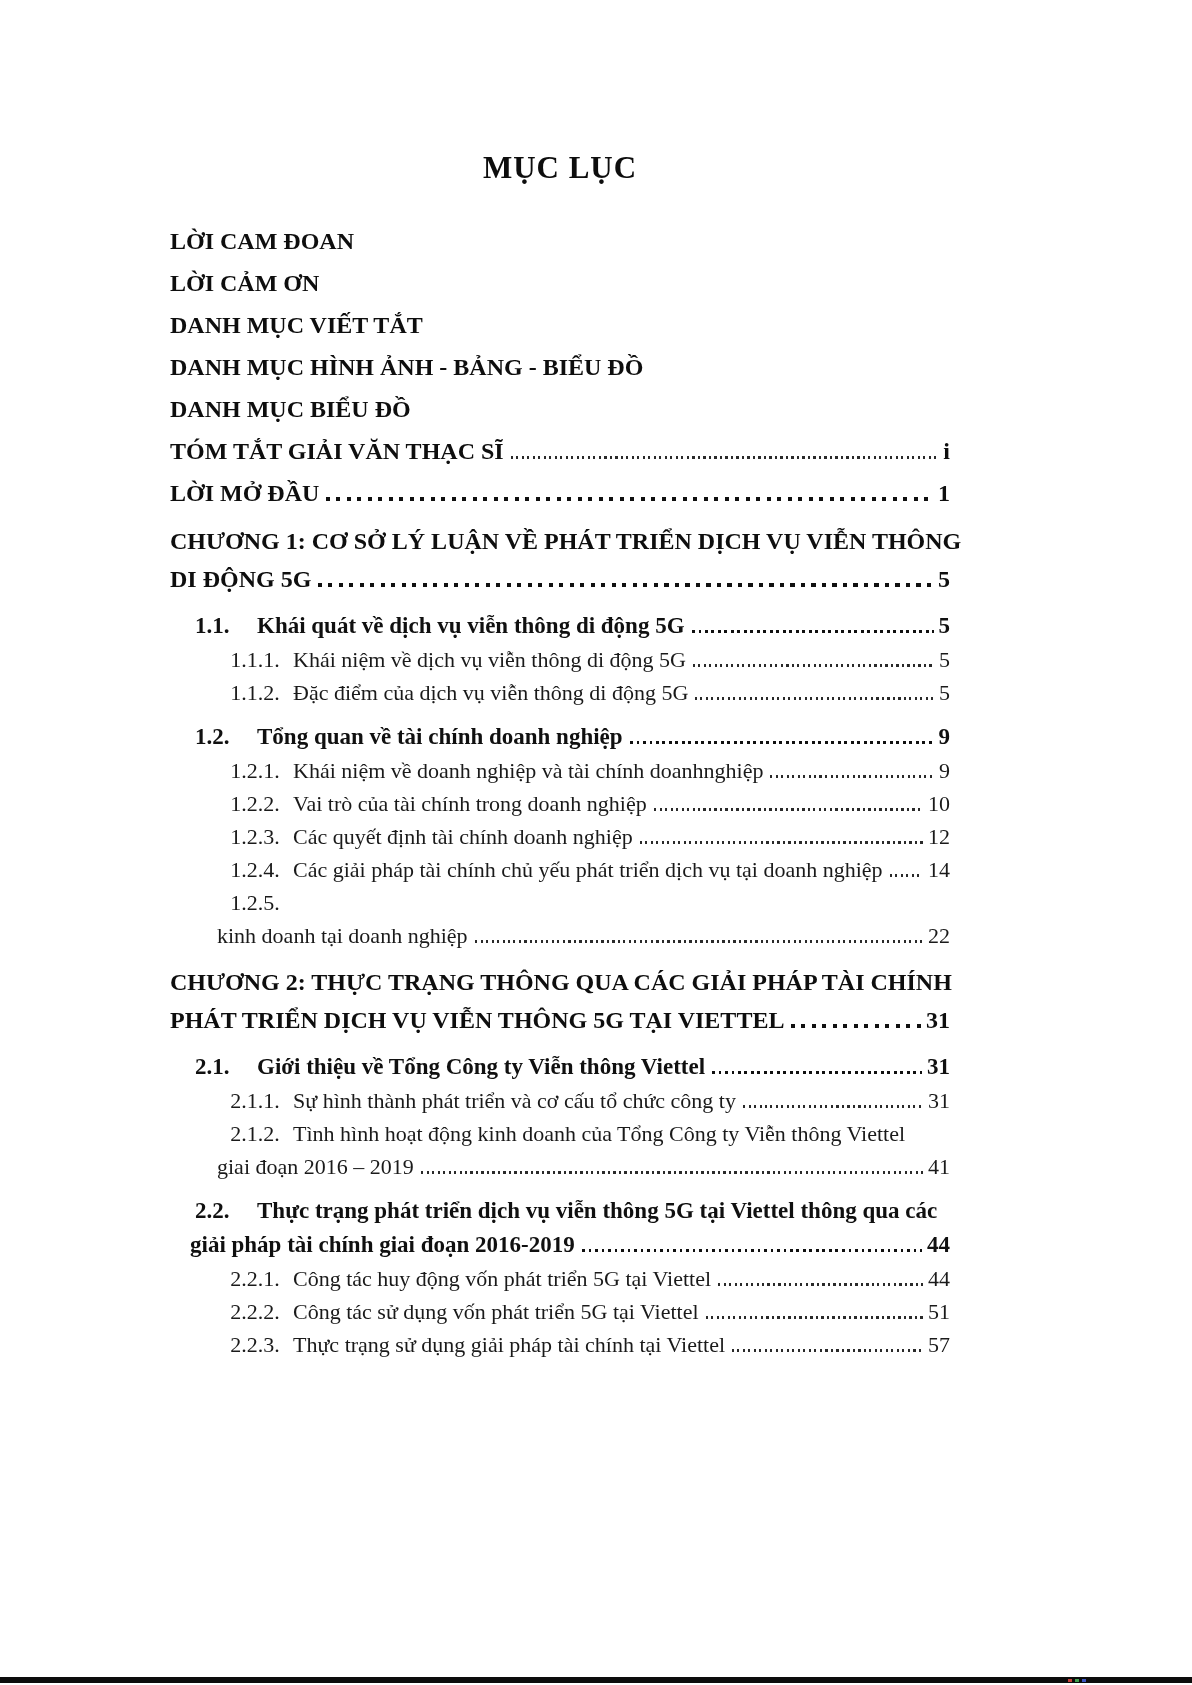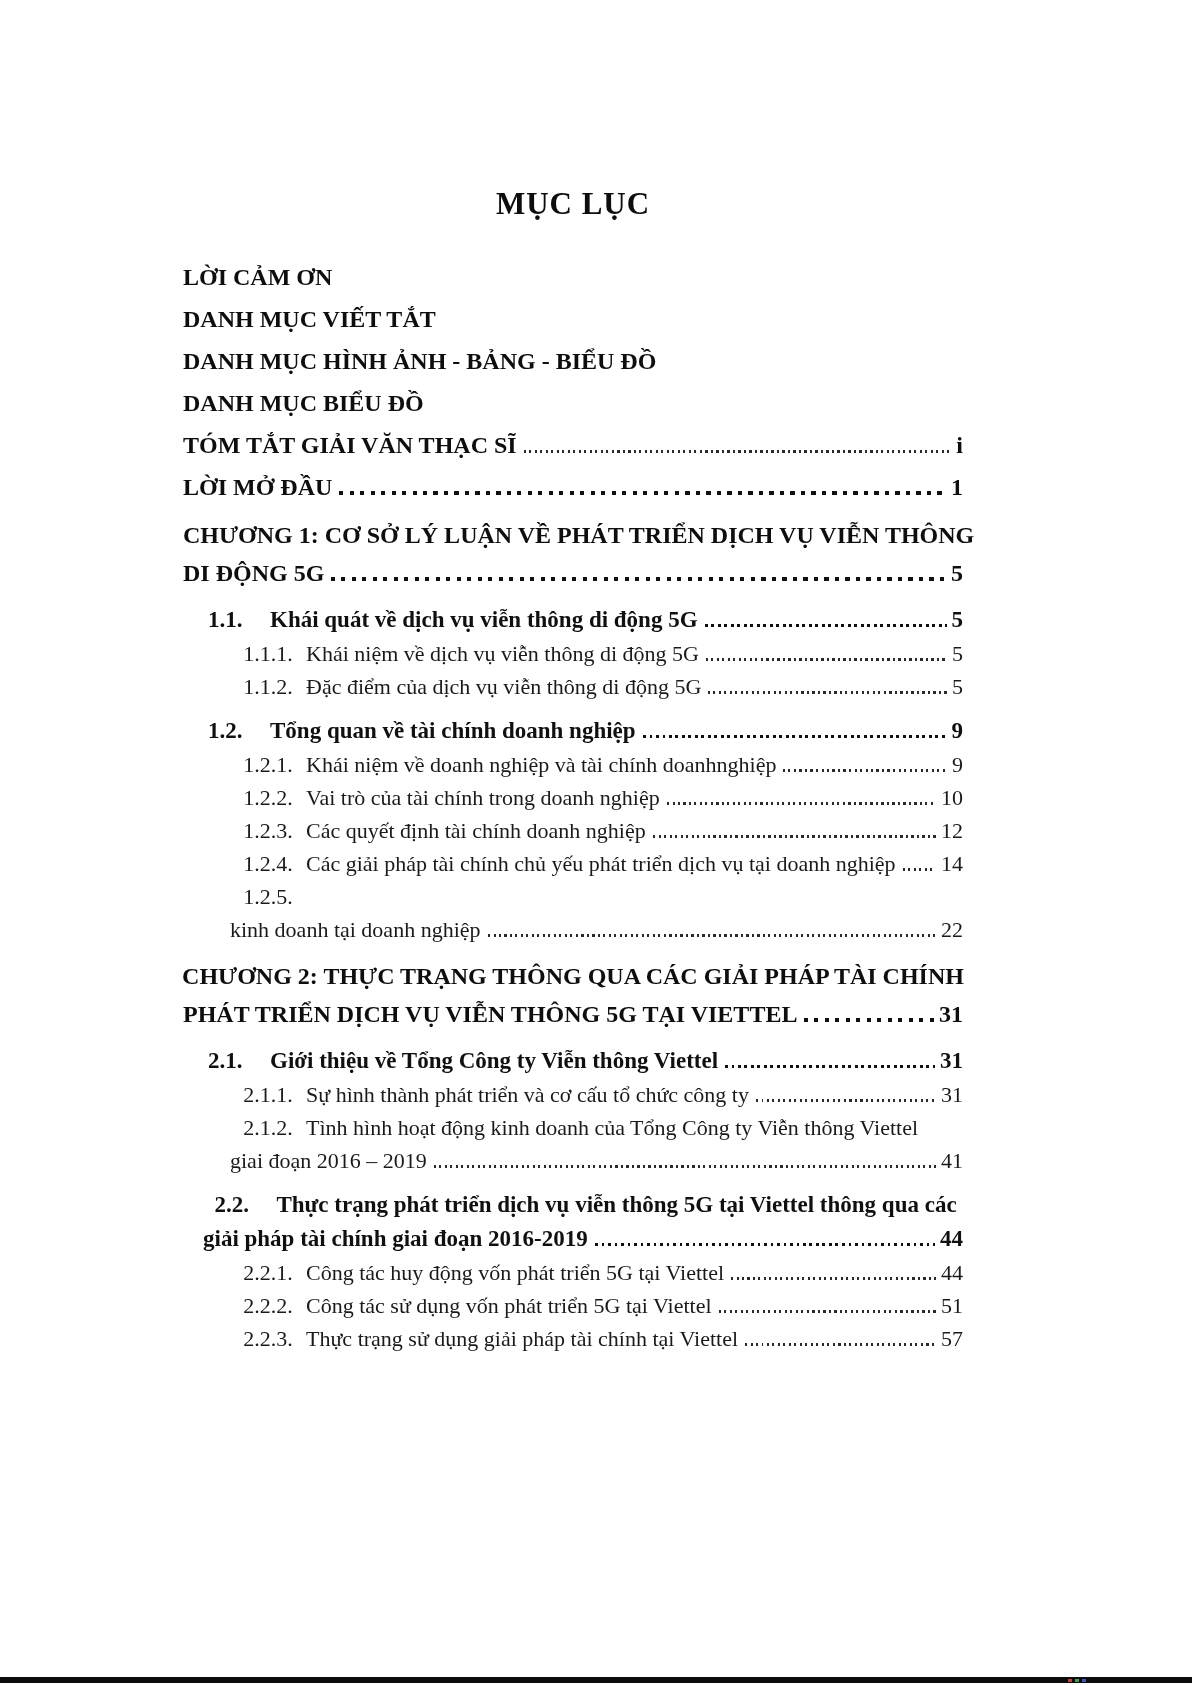--- a/index.html
+++ b/index.html
@@ -14,24 +14,23 @@
     color: #121212;
     position: relative;
     overflow: hidden;
   }
   .page {
     position: absolute;
     inset: 0;
   }
   .content {
     position: absolute;
-    left: 183px;
+    left: 170px;
     top: 150px;
     width: 780px;
-    margin-top: 36px;
   }
   .title {
     margin: 0 0 34px 0;
     text-align: center;
     font-size: 31px;
     font-weight: bold;
     letter-spacing: 1px;
     color: #0d0d0d;
   }
   .toc-row {
@@ -76,21 +75,21 @@
     text-align: right;
   }
   .r-cont1 {
     font-weight: bold;
     font-size: 23px;
     line-height: 34px;
     padding-left: 20px;
     color: #101010;
   }
   .gap-sm { margin-top: 8px; }
-  .gap-md { margin-top: 11px; justify-content: center; }
+  .gap-md { margin-top: 11px; }
   .txt { flex: none; }
   
   .leader {
     flex: 1 1 0;
     min-width: 0;
     margin: 0 5px 0 7px;
   }
   .leader-fine {
     height: 3px;
     background: repeating-linear-gradient(to right, #2a2a2a 0 2px, transparent 2px 5.5px);
@@ -120,20 +119,23 @@
     height: 2.5px;
   }
 </style>
 </head>
 <body>
 
 <div class="page">
   <div class="content">
     <h1 class="title">MỤC LỤC</h1>
     <div id="toc-list">
+        <div class="toc-row r-front">
+          <span class="txt">LỜI CAM ĐOAN</span>
+        </div>
         <div class="toc-row r-front">
           <span class="txt">LỜI CẢM ƠN</span>
         </div>
         <div class="toc-row r-front">
           <span class="txt">DANH MỤC VIẾT TẮT</span>
         </div>
         <div class="toc-row r-front">
           <span class="txt">DANH MỤC HÌNH ẢNH - BẢNG - BIỂU ĐỒ</span>
         </div>
         <div class="toc-row r-front">

